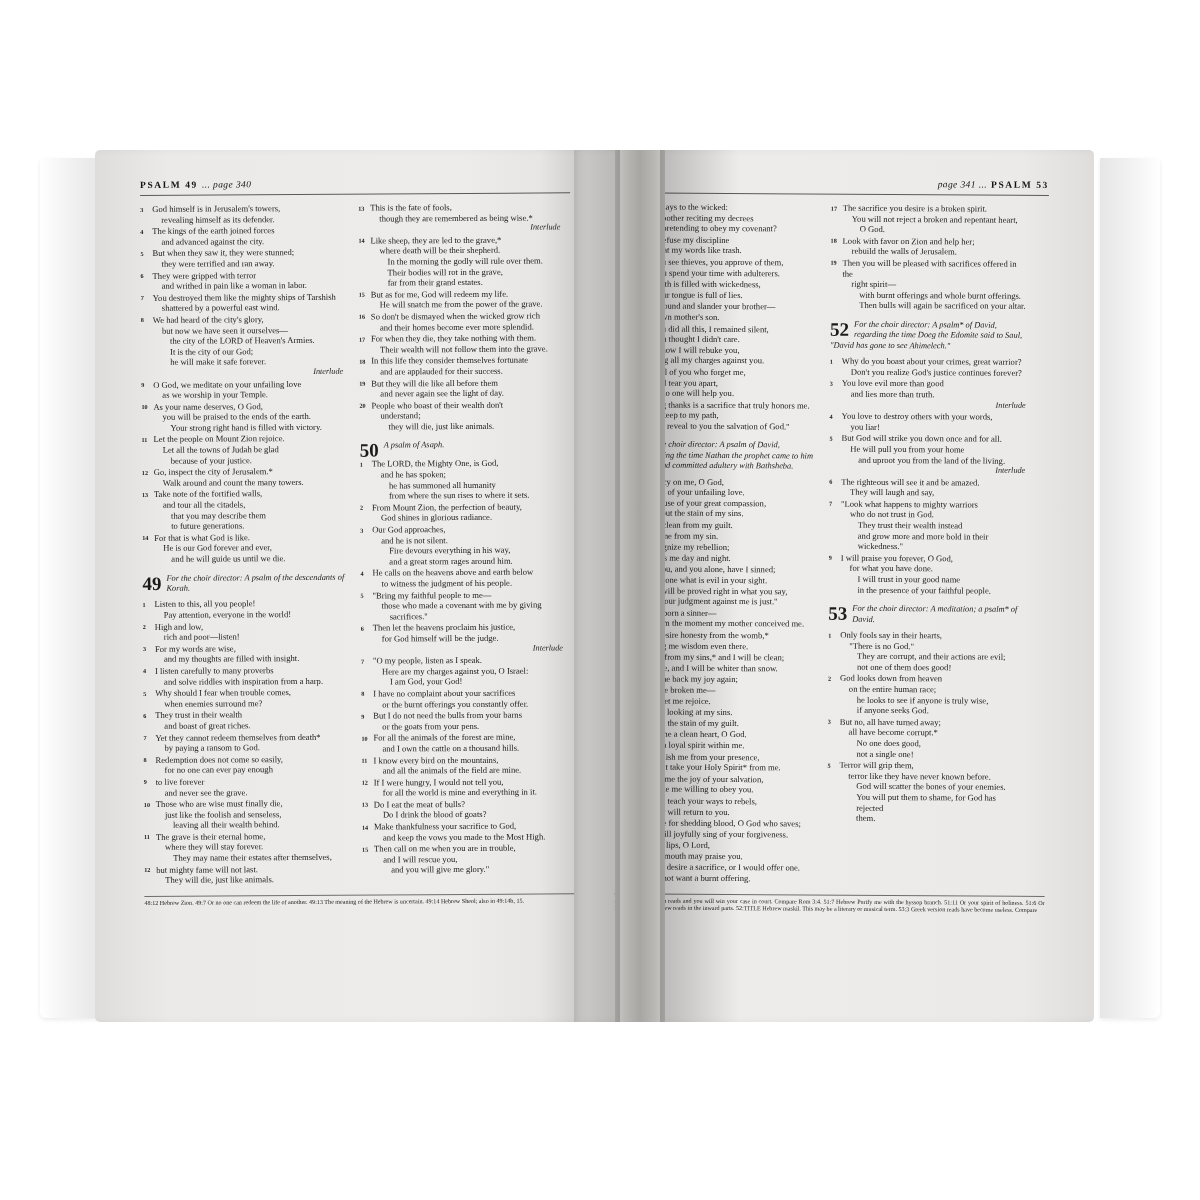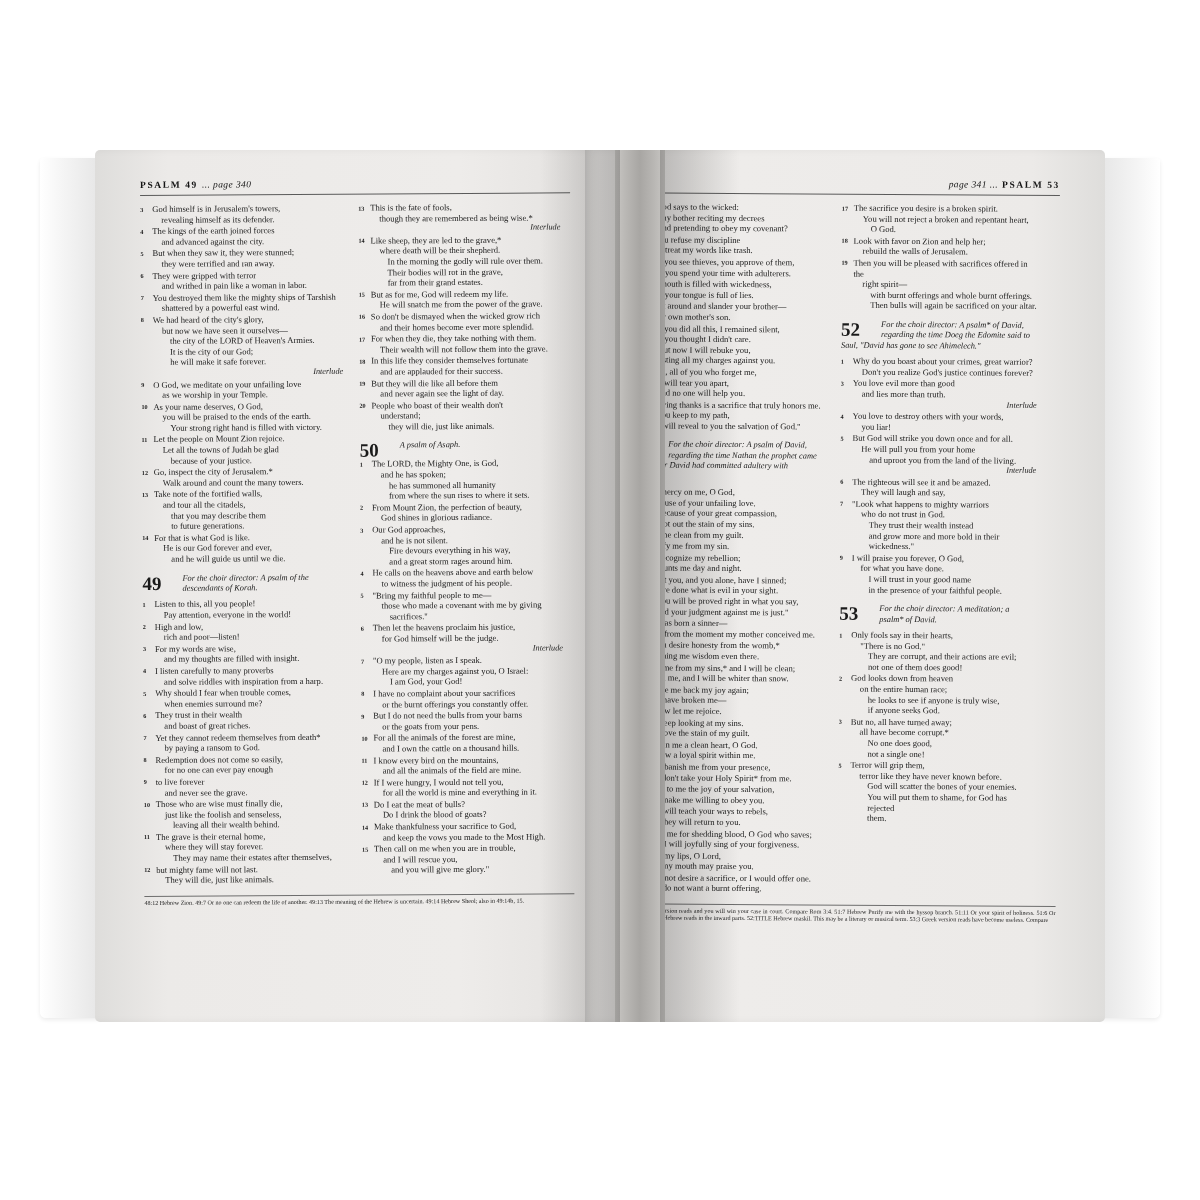--- a/index.html
+++ b/index.html
@@ -57,21 +57,21 @@
     background: #e8e7e5;
     overflow: hidden;
   }
   .page-left {
     left: 55px;
     background: linear-gradient(to right, #dedddb 0%, #eceae8 14%, #eeecea 70%, #e2e0de 100%);
     border-radius: 5px 0 0 5px;
     box-shadow: inset -8px 0 14px -8px rgba(0,0,0,0.22);
   }
   .page-right {
-    right: 55px;
+    right: 66px;
     background: linear-gradient(to left, #dedddb 0%, #eceae8 14%, #eeecea 70%, #e2e0de 100%);
     border-radius: 0 5px 5px 0;
     box-shadow: inset 8px 0 14px -8px rgba(0,0,0,0.22);
   }
   .gutter {
     position: absolute;
     left: 575px;
     top: 0;
     width: 50px;
     height: 872px;
@@ -142,21 +142,21 @@
     font-size: 8.4px;
     line-height: 10.4px;
     font-style: italic;
   }
   .psalm-num {
     font-size: 19px;
     font-weight: bold;
     font-style: normal;
     float: left;
     line-height: 17px;
-    margin: 1px 21px 0 0;
+    margin: 1px 5px 0 0;
   }
   .interlude {
     font-style: italic;
     font-size: 8.2px;
     text-align: right;
     display: block;
   }
   .footnotes {
     margin-top: 9px;
     border-top: 1px solid #6d6d6d;

